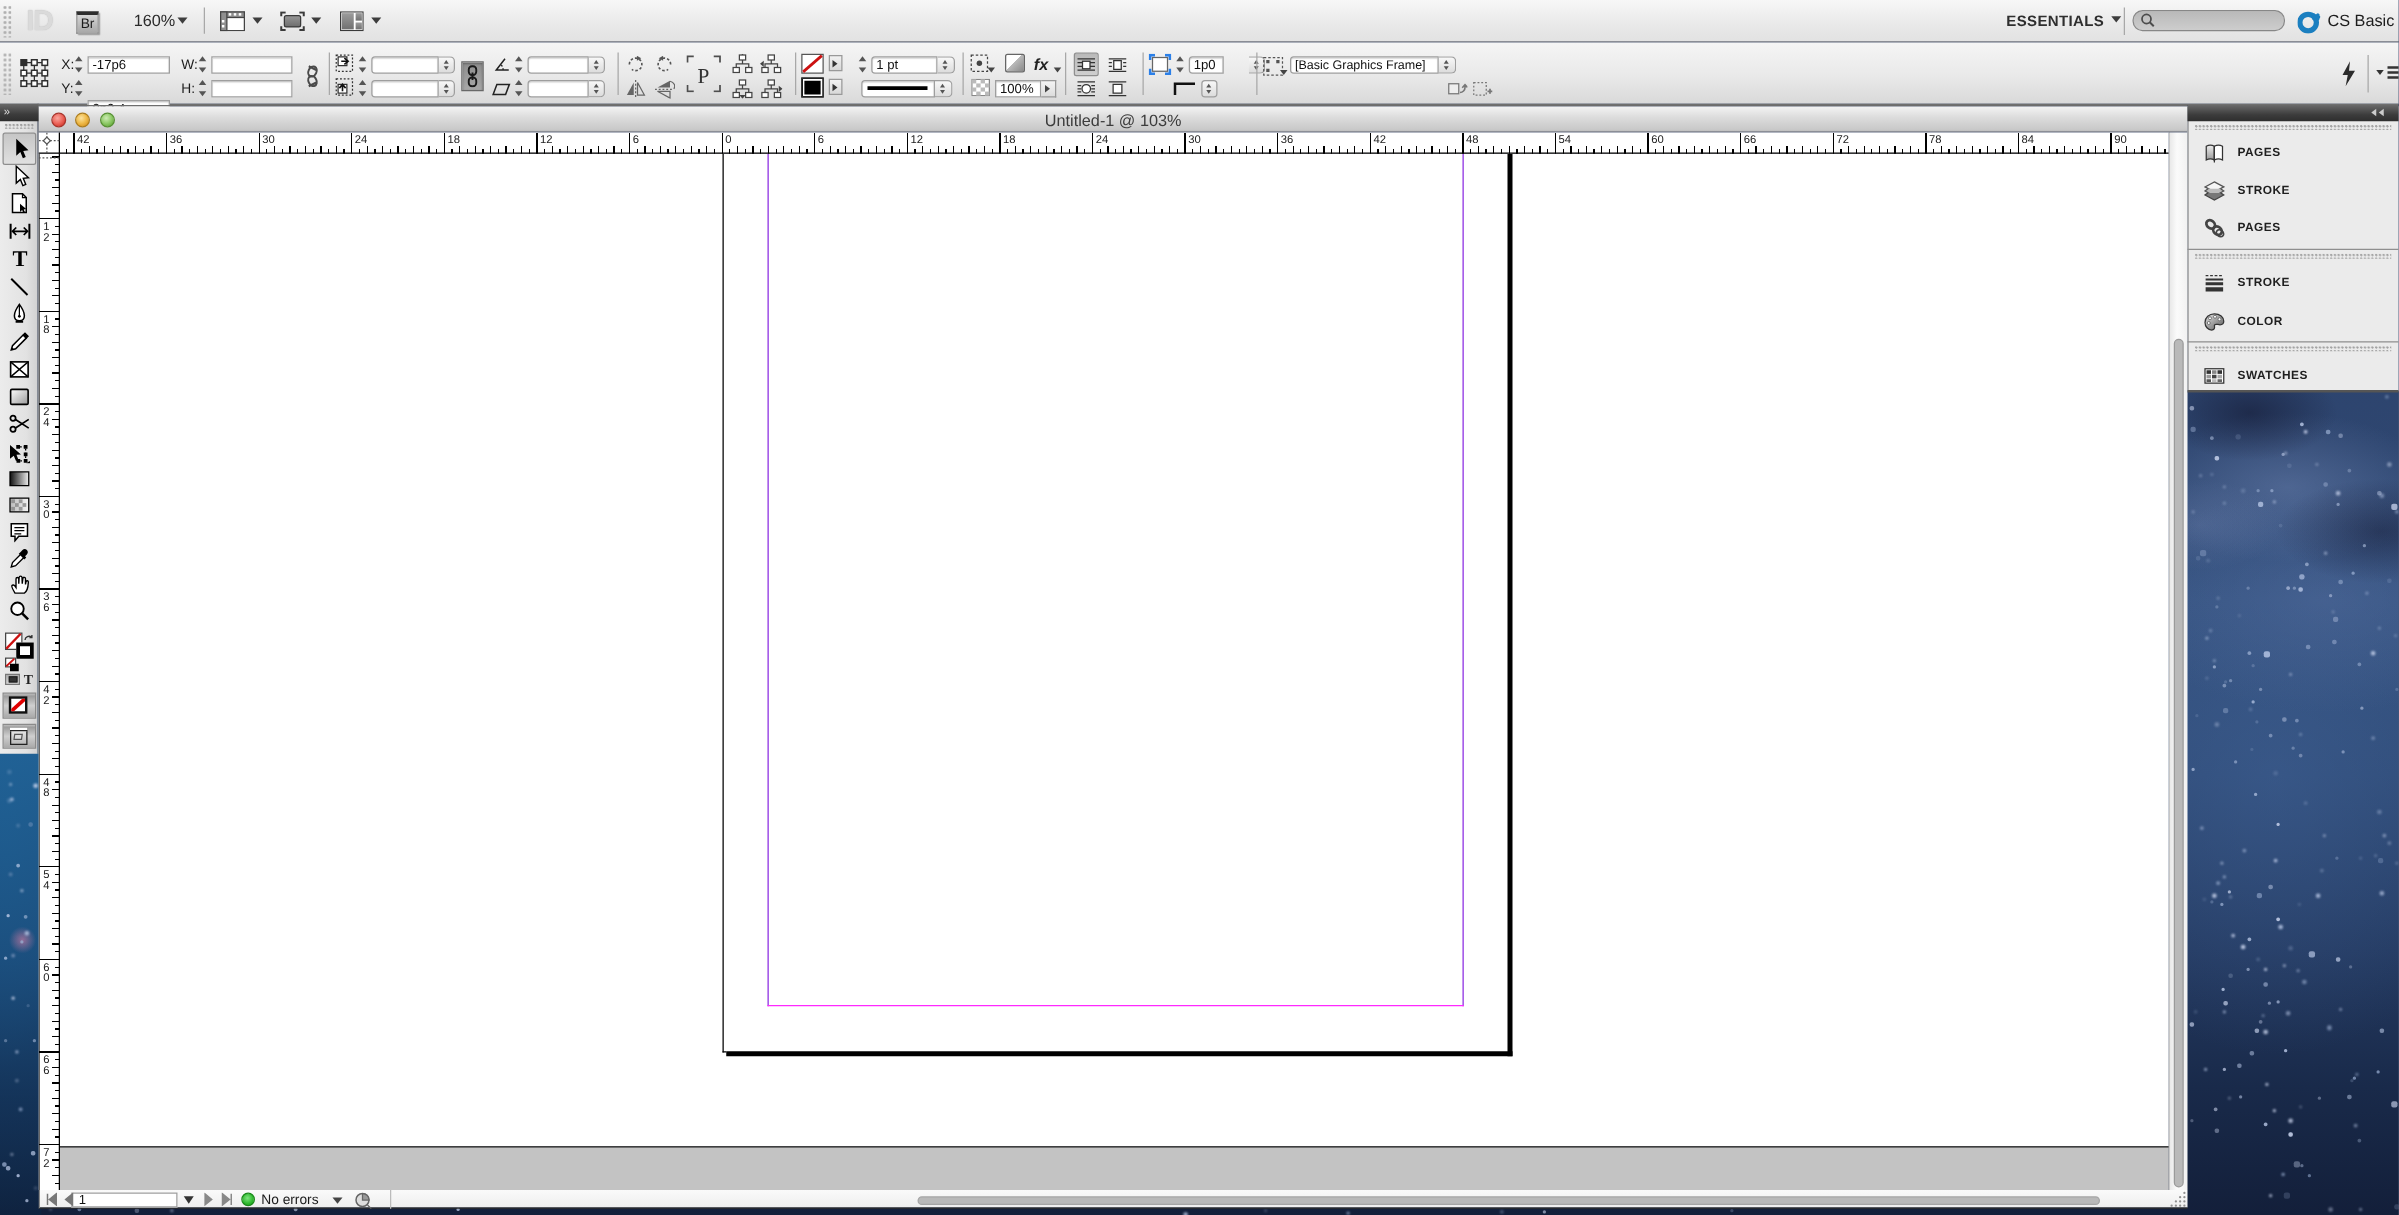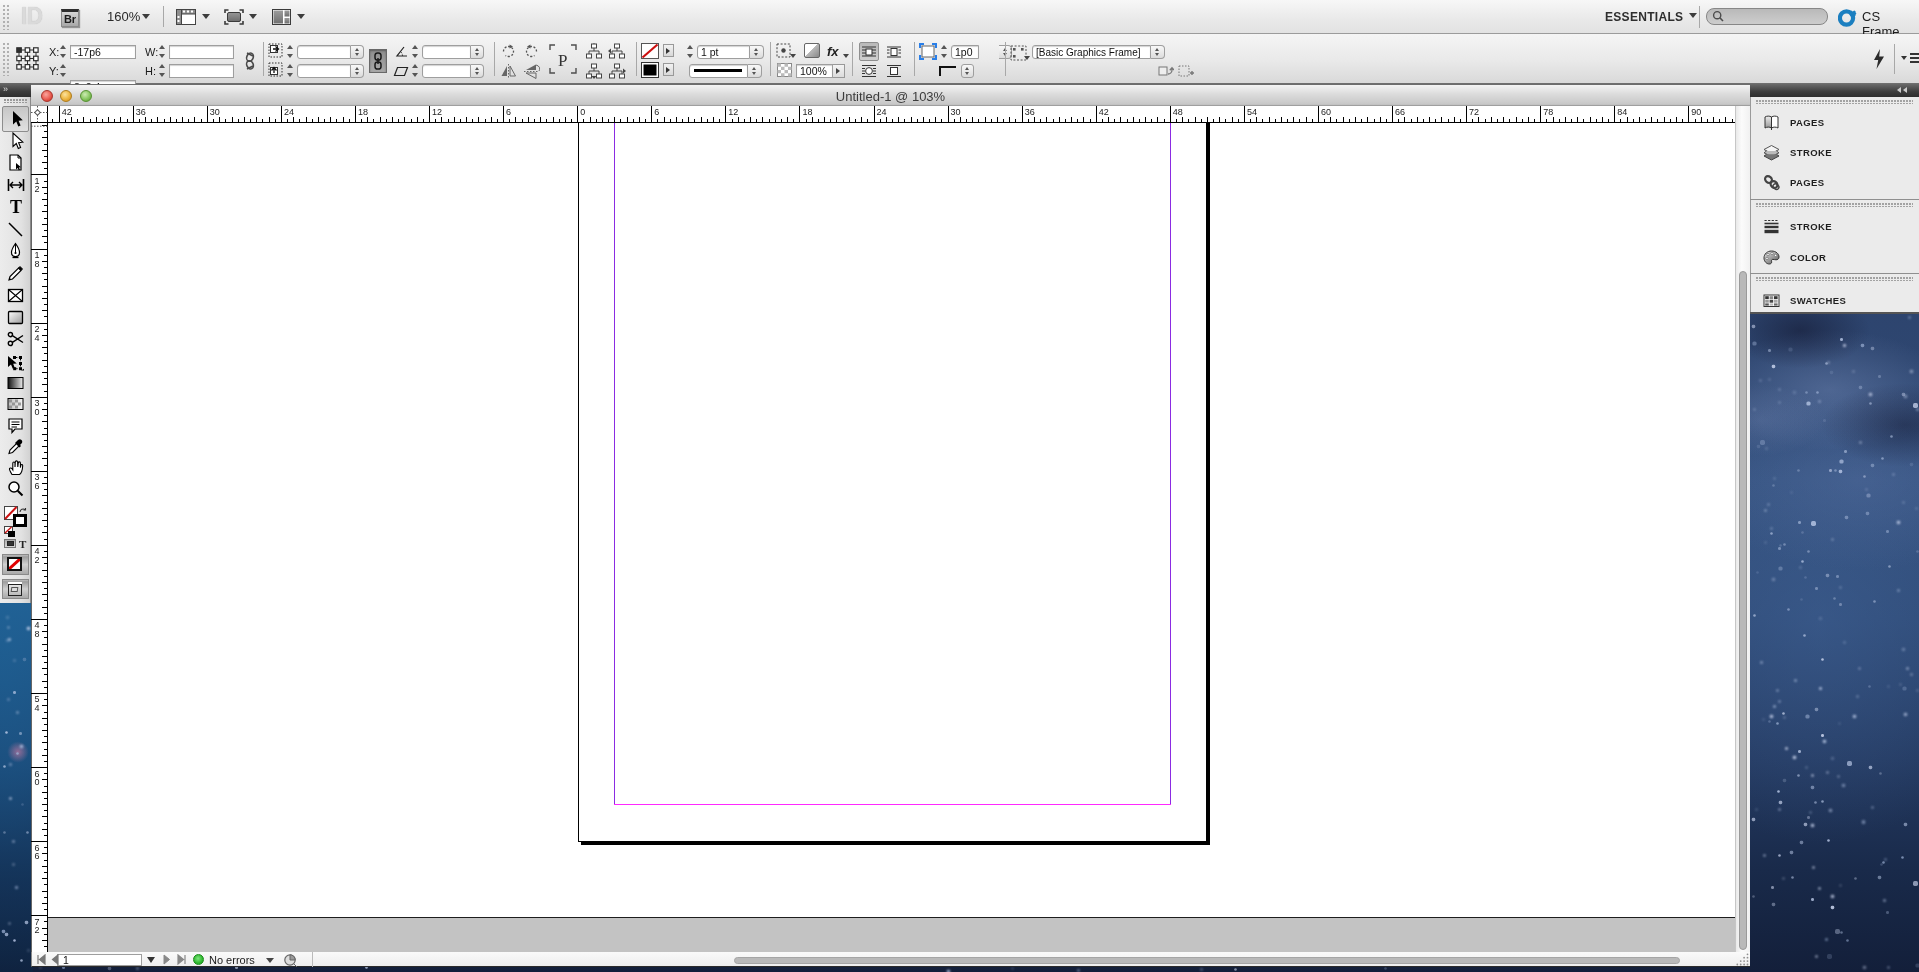--- a/index.html
+++ b/index.html
@@ -60,21 +60,21 @@
 .dockdots{height:4px;background-image:radial-gradient(circle at 1px 1px,#a2a2a2 .8px,transparent 1.1px);background-size:3px 3px;}
 .docksep{height:1px;background:#8f8f8f;}
 </style></head><body>
 <div id="wall" class="abs"></div>
 <div id="wall2" class="abs"></div>
 <div class="abs" style="left:0;top:0;width:1px;height:1px;border-radius:50%;box-shadow:1835px 470px 0 0.8px rgba(185,200,230,0.46),1860px 387px 0 1.3px rgba(185,200,230,0.36),1784px 544px 0 0.8px rgba(150,170,205,0.61),1891px 436px 0 0.8px rgba(185,200,230,0.57),1805px 824px 0 1.3px rgba(205,215,240,0.64),1869px 686px 0 0.8px rgba(150,170,205,0.39),1773px 904px 0 1.3px rgba(205,215,240,0.4),1840px 471px 0 1.3px rgba(185,200,230,0.81),1772px 887px 0 1px rgba(205,215,240,0.57),1905px 824px 0 1.3px rgba(185,200,230,0.58),1822px 801px 0 0.8px rgba(185,200,230,0.65),1832px 907px 0 1.3px rgba(205,215,240,0.85),1841px 339px 0 1px rgba(185,200,230,0.81),1879px 376px 0 1px rgba(185,200,230,0.34),1855px 878px 0 0.8px rgba(205,215,240,0.38),1798px 470px 0 0.8px rgba(185,200,230,0.35),1847px 940px 0 0.8px rgba(150,170,205,0.57),1753px 896px 0 0.8px rgba(205,215,240,0.3),1841px 932px 0 0.8px rgba(185,200,230,0.44),1802px 561px 0 0.8px rgba(185,200,230,0.73),1779px 548px 0 1px rgba(185,200,230,0.51),1783px 713px 0 0.8px rgba(205,215,240,0.71),1872px 465px 0 1.3px rgba(150,170,205,0.6),1792px 877px 0 0.8px rgba(185,200,230,0.56),1779px 855px 0 0.8px rgba(205,215,240,0.69),1802px 532px 0 0.8px rgba(205,215,240,0.22),1791px 852px 0 1.3px rgba(185,200,230,0.53),1801px 599px 0 0.8px rgba(150,170,205,0.23),1883px 862px 0 0.8px rgba(150,170,205,0.72),1771px 533px 0 0.8px rgba(185,200,230,0.64),1777px 723px 0 0.8px rgba(150,170,205,0.78),1870px 767px 0 1.3px rgba(205,215,240,0.66),1828px 840px 0 0.8px rgba(185,200,230,0.82),1799px 751px 0 1px rgba(185,200,230,0.78),1784px 780px 0 1.3px rgba(205,215,240,0.21),1799px 522px 0 1px rgba(150,170,205,0.81),1757px 572px 0 0.8px rgba(150,170,205,0.22),1801px 842px 0 1.3px rgba(185,200,230,0.51),1808px 551px 0 0.8px rgba(205,215,240,0.42),1874px 601px 0 0.8px rgba(185,200,230,0.53),1902px 857px 0 0.8px rgba(150,170,205,0.75),1911px 464px 0 1.3px rgba(150,170,205,0.23),1882px 458px 0 0.8px rgba(150,170,205,0.79),1917px 551px 0 0.8px rgba(185,200,230,0.26),1889px 566px 0 0.8px rgba(205,215,240,0.52),1881px 864px 0 0.8px rgba(150,170,205,0.26),1817px 392px 0 0.8px rgba(150,170,205,0.75),1812px 787px 0 1.3px rgba(185,200,230,0.52),1826px 363px 0 0.8px rgba(185,200,230,0.6),1837px 576px 0 1px rgba(150,170,205,0.62),1808px 817px 0 1px rgba(205,215,240,0.39),1806px 392px 0 0.8px rgba(150,170,205,0.58),1845px 451px 0 1px rgba(185,200,230,0.59),1753px 819px 0 1.3px rgba(205,215,240,0.64),1827px 575px 0 1.3px rgba(205,215,240,0.44),1903px 394px 0 1.3px rgba(205,215,240,0.43),1824px 420px 0 1px rgba(150,170,205,0.23),1816px 588px 0 1px rgba(185,200,230,0.48),1862px 345px 0 1.3px rgba(150,170,205,0.73),1773px 366px 0 1.3px rgba(205,215,240,0.81),1788px 609px 0 0.8px rgba(185,200,230,0.52),1840px 604px 0 1px rgba(205,215,240,0.39),1887px 531px 0 1px rgba(185,200,230,0.44),1816px 709px 0 1.3px rgba(205,215,240,0.46),1758px 446px 0 1.3px rgba(150,170,205,0.22),1780px 545px 0 0.8px rgba(150,170,205,0.3),1870px 403px 0 0.8px rgba(185,200,230,0.56),1812px 899px 0 1px rgba(185,200,230,0.8),1887px 912px 0 1px rgba(185,200,230,0.32),1753px 326px 0 1.3px rgba(205,215,240,0.55),1815px 802px 0 0.8px rgba(185,200,230,0.54),1831px 372px 0 1.3px rgba(150,170,205,0.21),1754px 615px 0 0.8px rgba(185,200,230,0.68),1804px 635px 0 0.8px rgba(185,200,230,0.7),1773px 485px 0 0.8px rgba(150,170,205,0.41),1872px 348px 0 1.3px rgba(205,215,240,0.4),1867px 513px 0 1.3px rgba(185,200,230,0.41),1822px 659px 0 0.8px rgba(205,215,240,0.82),1834px 598px 0 0.8px rgba(185,200,230,0.39),1780px 802px 0 1.3px rgba(205,215,240,0.67),1830px 470px 0 1px rgba(205,215,240,0.59),1769px 350px 0 1px rgba(185,200,230,0.51),1880px 773px 0 0.8px rgba(205,215,240,0.31),1769px 721px 0 0.8px rgba(150,170,205,0.36),1778px 791px 0 0.8px rgba(185,200,230,0.84),1798px 775px 0 0.8px rgba(185,200,230,0.59),1805px 577px 0 0.8px rgba(185,200,230,0.22),1879px 877px 0 1.3px rgba(185,200,230,0.51),1822px 735px 0 1px rgba(205,215,240,0.84),1846px 517px 0 1.3px rgba(185,200,230,0.45),1864px 476px 0 0.8px rgba(205,215,240,0.48),6px 934px 0 1.3px rgba(185,200,230,0.72),22px 804px 0 0.8px rgba(150,170,205,0.26),6px 732px 0 0.8px rgba(185,200,230,0.83),20px 733px 0 1px rgba(205,215,240,0.48),26px 922px 0 1.3px rgba(185,200,230,0.71),27px 832px 0 0.8px rgba(185,200,230,0.53),4px 766px 0 0.8px rgba(185,200,230,0.71),14px 940px 0 0.8px rgba(185,200,230,0.82),21px 960px 0 0.8px rgba(185,200,230,0.73),17px 753px 0 0.8px rgba(150,170,205,0.82),14px 692px 0 1px rgba(185,200,230,0.71),3px 931px 0 1.3px rgba(150,170,205,0.76),24px 659px 0 1.3px rgba(150,170,205,0.36),4px 832px 0 0.8px rgba(205,215,240,0.35),109px 968px 0 1.3px rgba(205,215,240,0.3),1235px 969px 0 0.8px rgba(205,215,240,0.58),236px 967px 0 1px rgba(205,215,240,0.61),63px 967px 0 1px rgba(150,170,205,0.62),366px 967px 0 0.8px rgba(185,200,230,0.79),1385px 968px 0 0.8px rgba(150,170,205,0.29),1829px 956px 0 2px rgba(150,170,205,0.23),1849px 763px 0 2px rgba(185,200,230,0.68),1868px 495px 0 1.6px rgba(205,215,240,0.35),1762px 442px 0 2px rgba(150,170,205,0.42),1915px 883px 0 2px rgba(205,215,240,0.64),1808px 403px 0 1.6px rgba(185,200,230,0.77),1813px 523px 0 2px rgba(185,200,230,0.81),1837px 931px 0 2px rgba(205,215,240,0.36),1754px 343px 0 1.6px rgba(150,170,205,0.48),1807px 716px 0 1.6px rgba(150,170,205,0.6),1790px 349px 0 1.6px rgba(150,170,205,0.22),1841px 461px 0 1.6px rgba(185,200,230,0.66),1917px 965px 0 1.6px rgba(150,170,205,0.23),1904px 688px 0 1.6px rgba(150,170,205,0.33),1780px 568px 0 1.6px rgba(185,200,230,0.33),1915px 405px 0 2px rgba(205,215,240,0.74)"></div>
 <div class="abs" style="left:0;top:0;width:1px;height:1px;border-radius:50%;filter:blur(.8px);box-shadow:1777px 690px 0 0.8px rgba(185,200,230,0.58),1765px 542px 0 0.8px rgba(205,215,240,0.23),1916px 508px 0 0.8px rgba(150,170,205,0.44),1826px 939px 0 0.8px rgba(150,170,205,0.84),1854px 716px 0 1.3px rgba(185,200,230,0.8),1824px 741px 0 1.3px rgba(185,200,230,0.84),1903px 502px 0 0.8px rgba(185,200,230,0.37),1911px 371px 0 1.3px rgba(205,215,240,0.5),1779px 809px 0 0.8px rgba(185,200,230,0.61),1806px 767px 0 1px rgba(150,170,205,0.31),1771px 528px 0 0.8px rgba(150,170,205,0.6),1872px 807px 0 0.8px rgba(185,200,230,0.51),1840px 587px 0 0.8px rgba(150,170,205,0.51),1888px 686px 0 0.8px rgba(150,170,205,0.3),1917px 409px 0 1px rgba(150,170,205,0.65),1795px 680px 0 1px rgba(150,170,205,0.7),1844px 345px 0 1px rgba(205,215,240,0.84),1907px 668px 0 1px rgba(205,215,240,0.49),1909px 317px 0 1px rgba(150,170,205,0.51),1864px 967px 0 1.3px rgba(205,215,240,0.42),1774px 478px 0 0.8px rgba(185,200,230,0.31),1903px 649px 0 1.3px rgba(185,200,230,0.37),1843px 785px 0 1.3px rgba(150,170,205,0.63),1791px 492px 0 0.8px rgba(150,170,205,0.29),1885px 859px 0 0.8px rgba(150,170,205,0.56),1760px 380px 0 0.8px rgba(150,170,205,0.49),1819px 888px 0 0.8px rgba(205,215,240,0.78),1784px 717px 0 0.8px rgba(150,170,205,0.49),1917px 690px 0 0.8px rgba(205,215,240,0.29),1794px 757px 0 1.3px rgba(205,215,240,0.85),1844px 642px 0 1px rgba(185,200,230,0.26),1779px 402px 0 0.8px rgba(185,200,230,0.37),1786px 748px 0 1px rgba(205,215,240,0.75),1884px 900px 0 1px rgba(185,200,230,0.52),1819px 401px 0 0.8px rgba(185,200,230,0.6),1764px 855px 0 0.8px rgba(185,200,230,0.66),1827px 772px 0 0.8px rgba(205,215,240,0.53),1863px 822px 0 1.3px rgba(150,170,205,0.55),1766px 448px 0 1px rgba(205,215,240,0.21),1774px 706px 0 1px rgba(150,170,205,0.77),1828px 362px 0 0.8px rgba(205,215,240,0.5),1820px 688px 0 1px rgba(185,200,230,0.83),1832px 539px 0 0.8px rgba(205,215,240,0.43),1754px 409px 0 0.8px rgba(185,200,230,0.37),1763px 719px 0 1px rgba(150,170,205,0.21),1905px 714px 0 1.3px rgba(185,200,230,0.7),1779px 701px 0 0.8px rgba(150,170,205,0.74),1756px 809px 0 1px rgba(150,170,205,0.24),1783px 878px 0 0.8px rgba(205,215,240,0.33),1870px 394px 0 1.3px rgba(205,215,240,0.73),1812px 825px 0 1.3px rgba(205,215,240,0.78),1859px 668px 0 0.8px rgba(205,215,240,0.44),1839px 723px 0 0.8px rgba(150,170,205,0.28),1830px 810px 0 1.3px rgba(185,200,230,0.56),1794px 392px 0 1.3px rgba(150,170,205,0.34),1838px 776px 0 0.8px rgba(185,200,230,0.48),1840px 885px 0 0.8px rgba(205,215,240,0.26),1898px 522px 0 1.3px rgba(205,215,240,0.78),1900px 684px 0 0.8px rgba(185,200,230,0.28),1771px 716px 0 1.3px rgba(205,215,240,0.8),1888px 967px 0 0.8px rgba(185,200,230,0.48),1773px 579px 0 1.3px rgba(205,215,240,0.35),1761px 662px 0 1px rgba(150,170,205,0.67),1820px 618px 0 1.3px rgba(150,170,205,0.27),1810px 812px 0 0.8px rgba(150,170,205,0.47),1853px 371px 0 0.8px rgba(205,215,240,0.34),1768px 504px 0 1px rgba(150,170,205,0.46),1866px 489px 0 0.8px rgba(205,215,240,0.27),1860px 442px 0 0.8px rgba(205,215,240,0.56),1832px 758px 0 1.3px rgba(185,200,230,0.26),1816px 956px 0 0.8px rgba(205,215,240,0.7),1769px 379px 0 0.8px rgba(150,170,205,0.37),1863px 821px 0 1.3px rgba(185,200,230,0.29),1905px 396px 0 1.3px rgba(185,200,230,0.53),1779px 389px 0 0.8px rgba(185,200,230,0.37),1813px 867px 0 0.8px rgba(205,215,240,0.75),1898px 590px 0 1px rgba(185,200,230,0.44),1800px 567px 0 1px rgba(150,170,205,0.35),1812px 775px 0 0.8px rgba(205,215,240,0.79),1765px 510px 0 0.8px rgba(185,200,230,0.59),1911px 674px 0 1px rgba(205,215,240,0.34),1857px 696px 0 1px rgba(185,200,230,0.32),1893px 474px 0 0.8px rgba(150,170,205,0.62),1832px 896px 0 1.3px rgba(205,215,240,0.77),13px 841px 0 0.8px rgba(185,200,230,0.7),13px 864px 0 1px rgba(205,215,240,0.31),7px 640px 0 1.3px rgba(185,200,230,0.27),28px 628px 0 1.3px rgba(205,215,240,0.83),9px 923px 0 0.8px rgba(205,215,240,0.46),8px 627px 0 0.8px rgba(205,215,240,0.46),28px 950px 0 1px rgba(185,200,230,0.22),16px 887px 0 1px rgba(150,170,205,0.75),7px 617px 0 1.3px rgba(205,215,240,0.2),14px 660px 0 1px rgba(205,215,240,0.24),9px 639px 0 1px rgba(185,200,230,0.74),21px 746px 0 1.3px rgba(185,200,230,0.79),17px 712px 0 0.8px rgba(205,215,240,0.58),8px 699px 0 1px rgba(150,170,205,0.46),10px 798px 0 0.8px rgba(205,215,240,0.84),10px 764px 0 1px rgba(150,170,205,0.62),137px 968px 0 0.8px rgba(185,200,230,0.52),1201px 969px 0 1px rgba(150,170,205,0.4),1012px 968px 0 0.8px rgba(150,170,205,0.29),948px 971px 0 1.3px rgba(185,200,230,0.81),40px 967px 0 0.8px rgba(205,215,240,0.24),1078px 970px 0 0.8px rgba(150,170,205,0.73)"></div>
 <div id="appbar" class="abs">
 <div class="abs grip" style="left:2px;top:4px;height:26px;"></div>
 <div class="abs" style="left:21px;top:3px;font-size:23px;font-weight:bold;color:#dadada;letter-spacing:-1px;text-shadow:0 0 1px #b5b5b5;">ID</div>
-<div class="abs" style="left:61px;top:9px;width:18px;height:18px;background:linear-gradient(#d6d6d6,#a8a8a8);border:1px solid #8a8a8a;border-top:3px solid #2e2e2e;box-shadow:1px 1px 1px rgba(0,0,0,.35);color:#1c1c1c;font-size:11px;font-weight:bold;text-align:center;line-height:14px;">Br</div>
+<div class="abs" style="left:61px;top:9px;width:18px;height:18px;background:linear-gradient(#d6d6d6,#a8a8a8);border:1px solid #8a8a8a;border-top:3px solid #2e2e2e;box-shadow:1px 1px 1px rgba(0,0,0,.35);color:#1c1c1c;font-size:11px;font-weight:normal;text-align:center;line-height:14px;">Br</div>
 <div class="abs" style="left:107px;top:9px;font-size:13px;color:#2a2a2a;">160%</div>
 <div class="abs dtri" style="left:142px;top:14px;"></div>
 <div class="abs vsep" style="left:163px;top:6px;height:21px;"></div>
 <svg class="abs" style="left:176px;top:9px" width="20" height="16" viewBox="0 0 20 16">
 <rect x="0.5" y="0.5" width="19" height="15" fill="#fff" stroke="#444"></rect>
 <rect x="0.5" y="0.5" width="19" height="4.5" fill="#8f8f8f" stroke="#444"></rect>
 <rect x="0.5" y="0.5" width="5" height="15" fill="#8f8f8f" stroke="#444"></rect>
 <g fill="#fff">
         <rect x="7" y="1.5" width="2" height="2"></rect>
         <rect x="11" y="1.5" width="2" height="2"></rect>
@@ -119,21 +119,21 @@
 <path d="M7.8 7.8 L11 11" stroke="#4c4c4c" stroke-width="1.6"></path>
     </svg>
 <svg class="abs" style="left:1838px;top:8px" width="19" height="19" viewBox="0 0 19 19">
 <circle cx="8.5" cy="10" r="6.6" fill="none" stroke="#1b7fc0" stroke-width="4.2"></circle>
 <g fill="#1b7fc0">
         <rect x="13.4" y="2" width="2.6" height="7" rx="1.2" transform="rotate(45 14.7 5.5)"></rect>
         <rect x="13.4" y="2" width="2.6" height="7" rx="1.2" transform="rotate(-45 14.7 5.5)"></rect>
         <rect x="13.4" y="2" width="2.6" height="7" rx="1.2" transform="rotate(90 14.7 5.5)"></rect>
       </g>
     </svg>
-<div class="abs" style="left:1862px;top:9px;font-size:13px;color:#1d1d1d;">CS Frame</div>
+<div class="abs" style="left:1862px;top:9px;font-size:13px;color:#1d1d1d;">CS Basic</div>
 </div>
 <div id="cpanel" class="abs">
 <div class="abs grip" style="left:2px;top:8px;height:34px;"></div>
 <svg class="abs" style="left:16px;top:13px" width="23" height="23" viewBox="0 0 23 23">
 <g stroke="#2e2e2e" stroke-width="1">
         <path d="M3 3 H20 M3 11.5 H20 M3 20 H20 M3 3 V20 M11.5 3 V20 M20 3 V20"></path>
       </g>
 <g fill="#fff" stroke="#2e2e2e" stroke-width="1.2">
 <rect x="0.8" y="0.8" width="4.5" height="4.5" fill="#2e2e2e"></rect>
         <rect x="9.2" y="0.8" width="4.5" height="4.5"></rect>

